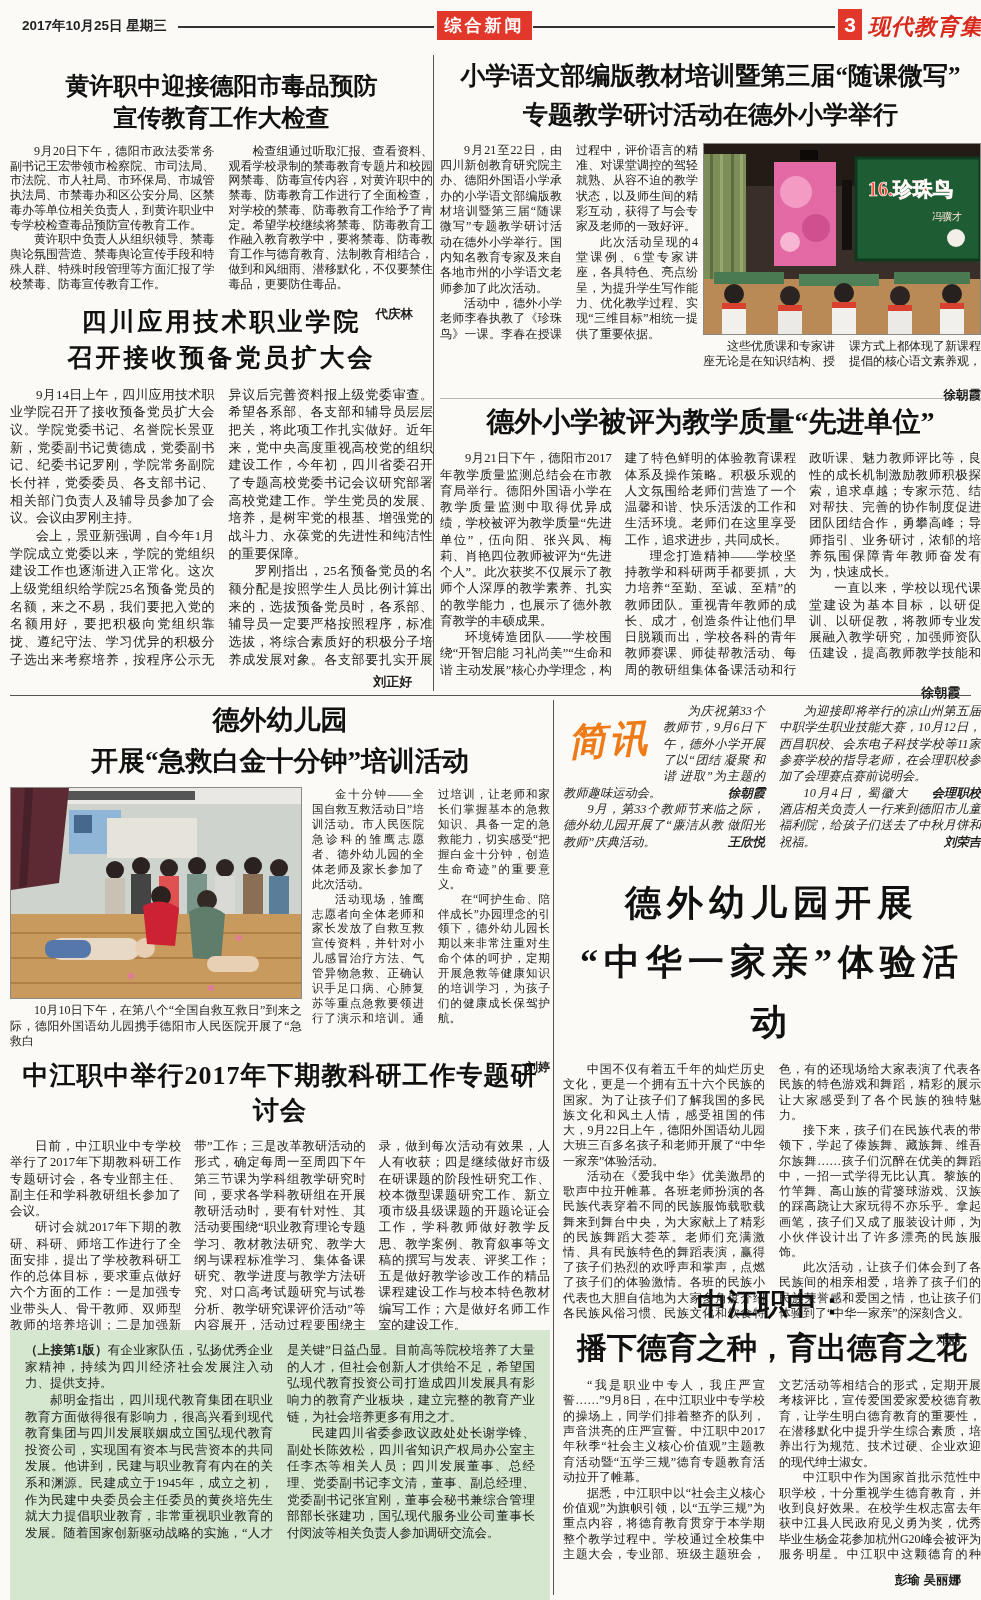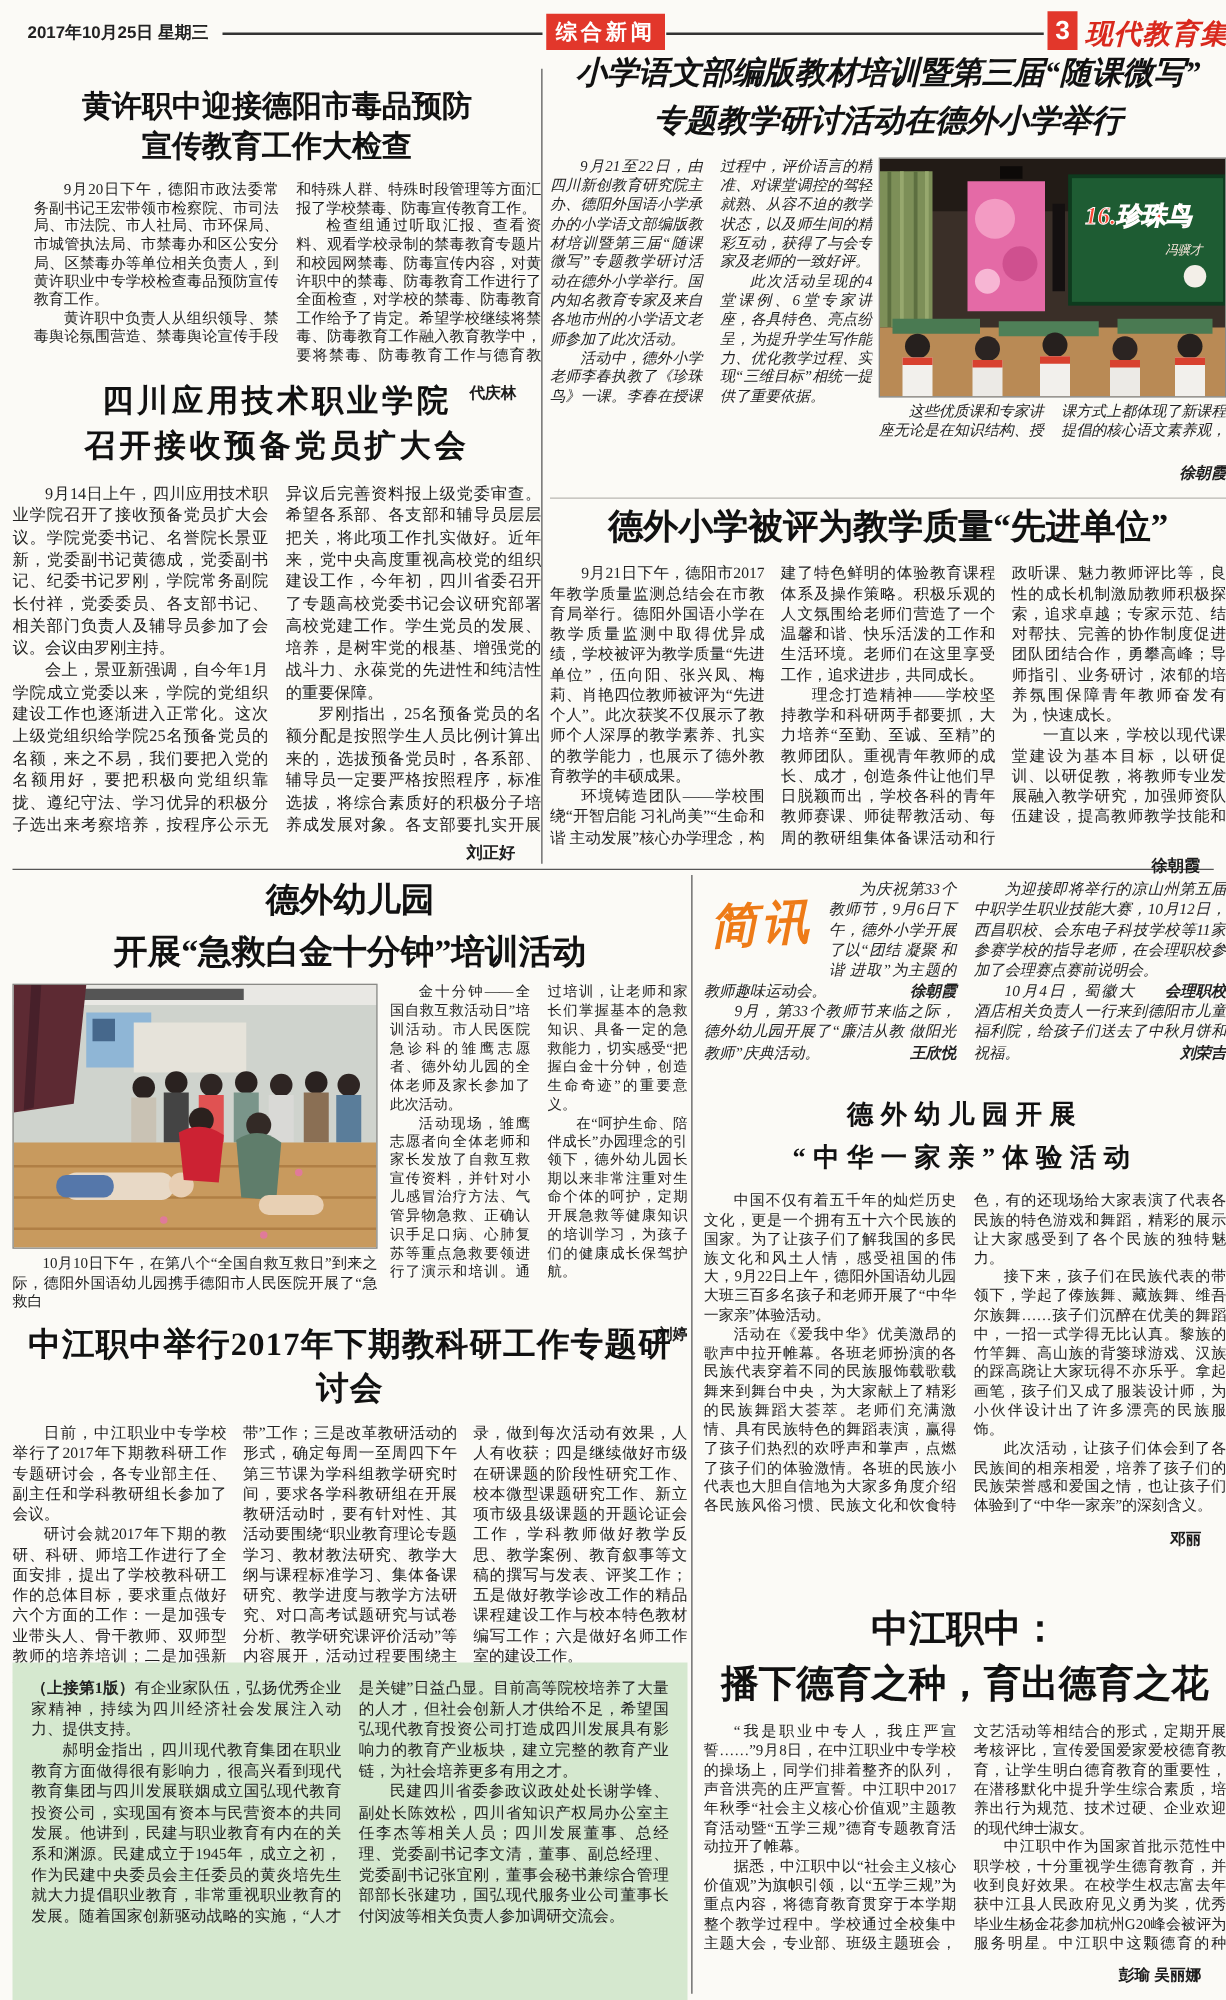--- a/index.html
+++ b/index.html
@@ -52,40 +52,40 @@
   <div class="masthead">现代教育集团</div>
 
   <div class="vline" style="left:433px;top:55px;height:636px;"></div>
   <div class="hline light" style="left:440px;top:398px;width:541px;"></div>
   <div class="hline" style="left:10px;top:695px;width:961px;"></div>
   <div class="vline" style="left:553px;top:700px;height:895px;"></div>
 
   <section class="article" style="left:10px;top:70px;width:423px;">
     <h2 class="t-sans pre" style="font-size:24px;line-height:1.35;">黄许职中迎接德阳市毒品预防
 宣传教育工作大检查</h2>
-    <div class="body cols-2" style="margin-top:9px;height:160px;font-size:12px;line-height:1.23;margin-left:17px;">
+    <div class="body cols-2" style="margin-top:9px;height:160px;font-size:12px;line-height:1.23;">
         <p class="para">9月20日下午，德阳市政法委常务副书记王宏带领市检察院、市司法局、市法院、市人社局、市环保局、市城管执法局、市禁毒办和区公安分局、区禁毒办等单位相关负责人，到黄许职业中专学校检查毒品预防宣传教育工作。</p>
         <p class="para">黄许职中负责人从组织领导、禁毒舆论氛围营造、禁毒舆论宣传手段和特殊人群、特殊时段管理等方面汇报了学校禁毒、防毒宣传教育工作。</p>
         <p class="para">检查组通过听取汇报、查看资料、观看学校录制的禁毒教育专题片和校园网禁毒、防毒宣传内容，对黄许职中的禁毒、防毒教育工作进行了全面检查，对学校的禁毒、防毒教育工作给予了肯定。希望学校继续将禁毒、防毒教育工作融入教育教学中，要将禁毒、防毒教育工作与德育教育、法制教育相结合，做到和风细雨、潜移默化，不仅要禁住毒品，更要防住毒品。</p>
       </div>
     <div class="byline" style="font-size:12.5px;">代庆林</div>
   </section>
 
   <section class="article" style="left:10px;top:303px;width:423px;">
     <h2 class="t-sans pre" style="font-size:25px;line-height:1.45;letter-spacing:3px;">四川应用技术职业学院
 召开接收预备党员扩大会</h2>
     <div class="body cols-2" style="margin-top:10px;height:285px;font-size:13px;line-height:1.36;">
         <p class="para">9月14日上午，四川应用技术职业学院召开了接收预备党员扩大会议。学院党委书记、名誉院长景亚新，党委副书记黄德成，党委副书记、纪委书记罗刚，学院常务副院长付祥，党委委员、各支部书记、相关部门负责人及辅导员参加了会议。会议由罗刚主持。</p>
         <p class="para">会上，景亚新强调，自今年1月学院成立党委以来，学院的党组织建设工作也逐渐进入正常化。这次上级党组织给学院25名预备党员的名额，来之不易，我们要把入党的名额用好，要把积极向党组织靠拢、遵纪守法、学习优异的积极分子选出来考察培养，按程序公示无异议后完善资料报上级党委审查。希望各系部、各支部和辅导员层层把关，将此项工作扎实做好。近年来，党中央高度重视高校党的组织建设工作，今年初，四川省委召开了专题高校党委书记会议研究部署高校党建工作。学生党员的发展、培养，是树牢党的根基、增强党的战斗力、永葆党的先进性和纯洁性的重要保障。</p>
         <p class="para">罗刚指出，25名预备党员的名额分配是按照学生人员比例计算出来的，选拔预备党员时，各系部、辅导员一定要严格按照程序，标准选拔，将综合素质好的积极分子培养成发展对象。各支部要扎实开展党建工作，深入推进“两学一做”学习教育常态化制度化，凸显党支部基层一线的重要地位和重大作用。</p>
       </div>
     <div class="byline" style="font-size:13px;">刘正好</div>
   </section>
 
-  <section class="article" style="left:440px;top:40px;width:541px;font-style:italic;">
+  <section class="article" style="left:440px;top:57px;width:541px;">
     <h2 class="t-serif pre" style="font-size:25px;line-height:1.55;">小学语文部编版教材培训暨第三届“随课微写”
 专题教学研讨活动在德外小学举行</h2>
     <div style="position:relative;height:258px;margin-top:8px;">
       <div class="body cols-2" style="position:absolute;left:0;top:0;width:258px;height:258px;font-size:12px;line-height:1.28;">
           <p class="para">9月21至22日，由四川新创教育研究院主办、德阳外国语小学承办的小学语文部编版教材培训暨第三届“随课微写”专题教学研讨活动在德外小学举行。国内知名教育专家及来自各地市州的小学语文老师参加了此次活动。</p>
           <p class="para">活动中，德外小学老师李春执教了《珍珠鸟》一课。李春在授课过程中，评价语言的精准、对课堂调控的驾轻就熟、从容不迫的教学状态，以及师生间的精彩互动，获得了与会专家及老师的一致好评。</p>
           <p class="para">此次活动呈现的4堂课例、6堂专家讲座，各具特色、亮点纷呈，为提升学生写作能力、优化教学过程、实现“三维目标”相统一提供了重要依据。</p>
         </div>
 
       <svg class="photo" style="right:0;top:0;" width="276" height="190" viewBox="0 0 276 190">
@@ -222,21 +222,21 @@
         <span class="brief-byline">会理职校</span>
       </p>
       <p class="para">
         <span>10月4日，蜀徽大酒店相关负责人一行来到德阳市儿童福利院，给孩子们送去了中秋月饼和祝福。</span>
         <span class="brief-byline">刘荣吉</span>
       </p>
     </div>
   </section>
 
   <section class="article" style="left:563px;top:874px;width:418px;">
-    <h2 class="t-serif pre" style="font-size:21px;line-height:1.65;letter-spacing:6px;">德外幼儿园开展
+    <h2 class="t-serif pre" style="font-size:36px;line-height:1.65;letter-spacing:6px;">德外幼儿园开展
 “中华一家亲”体验活动</h2>
     <div class="body cols-2" style="margin-top:10px;height:268px;font-size:12px;line-height:1.27;">
         <p class="para">中国不仅有着五千年的灿烂历史文化，更是一个拥有五十六个民族的国家。为了让孩子们了解我国的多民族文化和风土人情，感受祖国的伟大，9月22日上午，德阳外国语幼儿园大班三百多名孩子和老师开展了“中华一家亲”体验活动。</p>
         <p class="para">活动在《爱我中华》优美激昂的歌声中拉开帷幕。各班老师扮演的各民族代表穿着不同的民族服饰载歌载舞来到舞台中央，为大家献上了精彩的民族舞蹈大荟萃。老师们充满激情、具有民族特色的舞蹈表演，赢得了孩子们热烈的欢呼声和掌声，点燃了孩子们的体验激情。各班的民族小代表也大胆自信地为大家多角度介绍各民族风俗习惯、民族文化和饮食特色，有的还现场给大家表演了代表各民族的特色游戏和舞蹈，精彩的展示让大家感受到了各个民族的独特魅力。</p>
         <p class="para">接下来，孩子们在民族代表的带领下，学起了傣族舞、藏族舞、维吾尔族舞……孩子们沉醉在优美的舞蹈中，一招一式学得无比认真。黎族的竹竿舞、高山族的背篓球游戏、汉族的踩高跷让大家玩得不亦乐乎。拿起画笔，孩子们又成了服装设计师，为小伙伴设计出了许多漂亮的民族服饰。</p>
         <p class="para">此次活动，让孩子们体会到了各民族间的相亲相爱，培养了孩子们的民族荣誉感和爱国之情，也让孩子们体验到了“中华一家亲”的深刻含义。</p>
       </div>
     <div class="byline" style="font-size:12.5px;">邓丽</div>
   </section>
 

